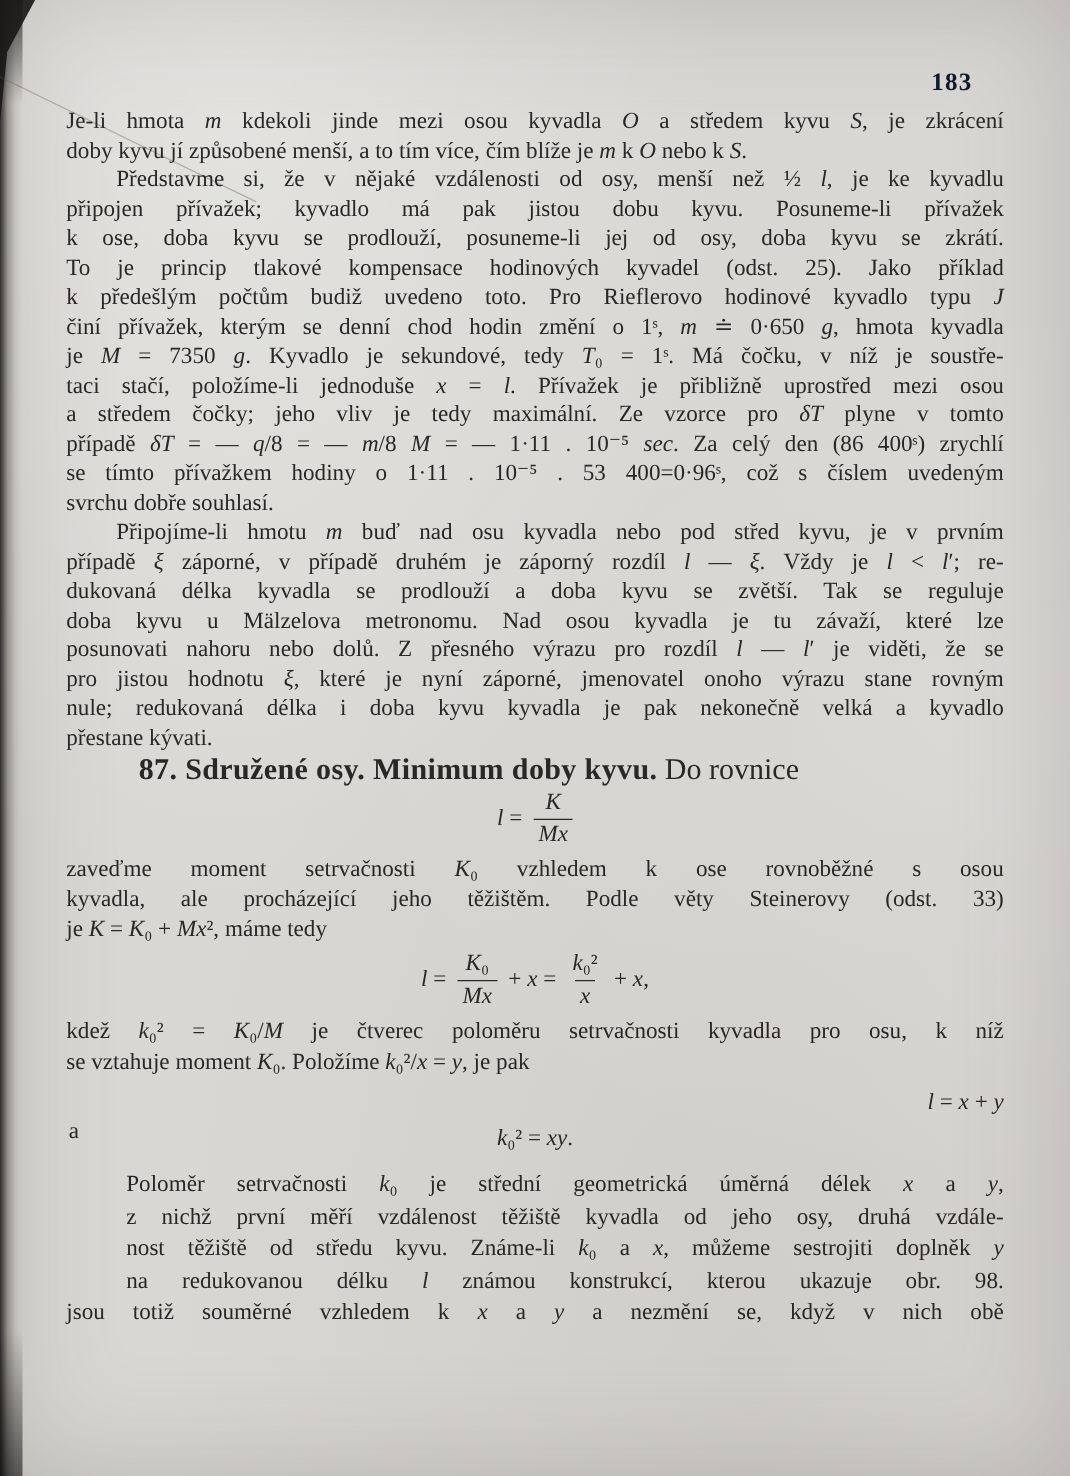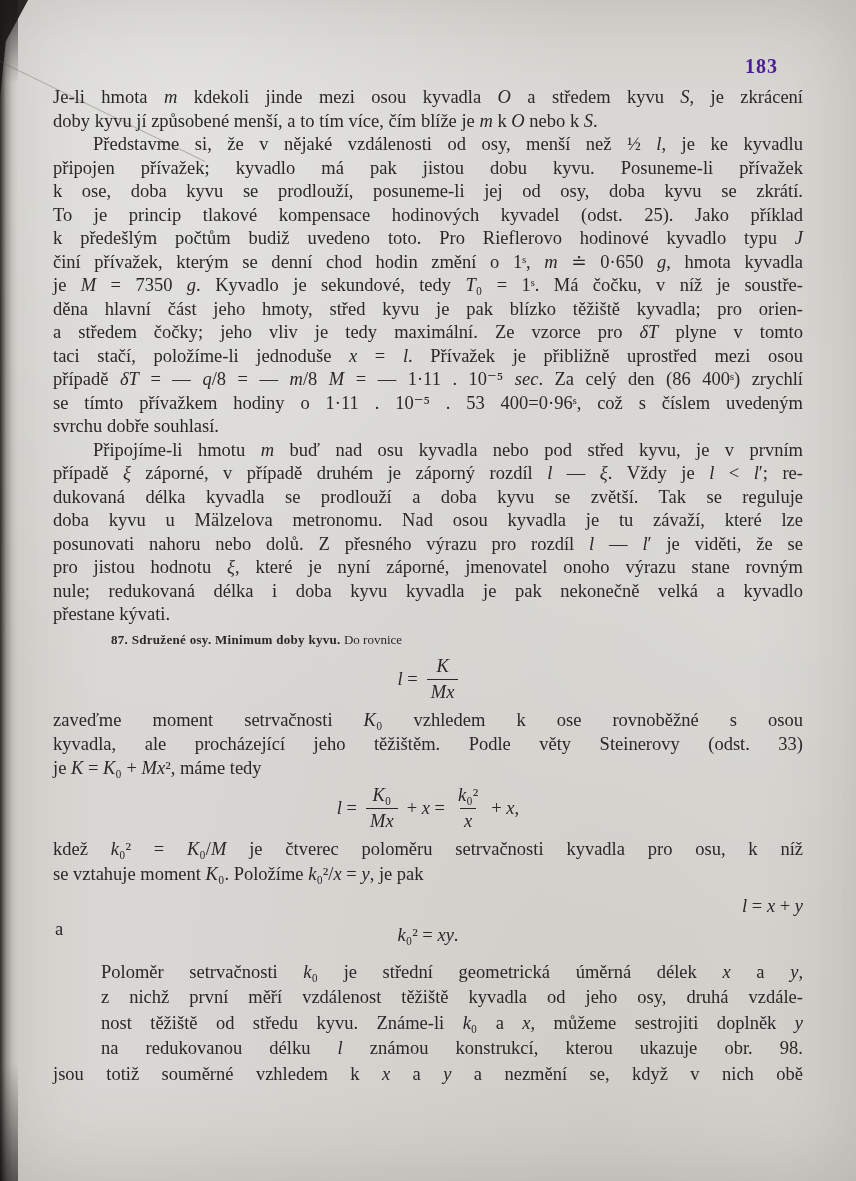--- a/index.html
+++ b/index.html
@@ -29,30 +29,30 @@
     clip-path:polygon(0 0, 78% 0, 16% 40%, 0 94%);
     opacity:.92;
   }
   .crease{
     position:absolute; left:-6px; top:58px; width:235px; height:1px; pointer-events:none;
     background:rgba(95,90,80,.38);
     transform:rotate(26deg); transform-origin:left top;
   }
   .pagenum{
     position:absolute; top:55px; right:78px;
-    font-size:20px; letter-spacing:1px; color:#4c1d95; font-weight:bold;
+    font-size:20px; letter-spacing:1px; color:#0f172a; font-weight:bold;
   }
   .col{ position:absolute; left:53px; width:750px; top:86px; font-size:18.5px; }
   .line{ line-height:23.5px; text-align:justify; text-align-last:justify; }
   .end{ text-align-last:left; }
   .ind{ text-indent:40px; }
   .lh24{ line-height:24px; }
   .lh25{ line-height:25px; }
   .lh255{ line-height:25.5px; }
-  .heading{ line-height:26px; text-indent:58px; font-size:13px; }
+  .heading{ line-height:26px; text-indent:58px; font-size:24px; }
   .heading .hb{ font-weight:bold; letter-spacing:.3px; }
   .eq{ text-align:center; line-height:normal; }
   .eq .row{ display:inline-flex; align-items:center; gap:9px; font-size:18.5px; }
   .frac{ display:inline-flex; flex-direction:column; align-items:center; }
   .frac .num{ display:block; padding:0 4px 2px; }
   .frac .den{ display:block; border-top:1.4px solid #2a2826; padding:2px 4px 0; }
   .mt3{ margin-top:3px; } .mt5{ margin-top:5px; } .mt10{ margin-top:10px;margin-left:48px; }
   .eq34{ position:relative; text-align:center; margin-top:5px; }
   .eq34 .l1{ line-height:28px;text-align:right; }
   .eq34 .l2{ line-height:30px; }
@@ -77,23 +77,22 @@
     </div>
 
     <div>
       <div class="line ind">Představme si, že v nějaké vzdálenosti od osy, menší než ½ <i>l</i>, je ke kyvadlu</div>
       <div class="line">připojen přívažek; kyvadlo má pak jistou dobu kyvu. Posuneme-li přívažek</div>
       <div class="line">k ose, doba kyvu se prodlouží, posuneme-li jej od osy, doba kyvu se zkrátí.</div>
       <div class="line">To je princip tlakové kompensace hodinových kyvadel (odst. 25). Jako příklad</div>
       <div class="line">k předešlým počtům budiž uvedeno toto. Pro Rieflerovo hodinové kyvadlo typu <i>J</i></div>
       <div class="line">činí přívažek, kterým se denní chod hodin změní o 1ˢ, <i>m</i> ≐ 0·650 <i>g</i>, hmota kyvadla</div>
       <div class="line">je <i>M</i> = 7350 <i>g</i>. Kyvadlo je sekundové, tedy <i>T</i>₀ = 1ˢ. Má čočku, v níž je soustře-</div>
-      <div class="line">děna hlavní část jeho hmoty, střed kyvu je pak blízko těžiště kyvadla; pro orien-</div>
+      <div class="line">taci stačí, položíme-li jednoduše <i>x</i> = <i>l</i>. Přívažek je přibližně uprostřed mezi osou</div>
       <div class="line">a středem čočky; jeho vliv je tedy maximální. Ze vzorce pro <i>δT</i> plyne v tomto</div>
-      <div class="line">taci stačí, položíme-li jednoduše <i>x</i> = <i>l</i>. Přívažek je přibližně uprostřed mezi osou</div>
       <div class="line">případě <i>δT</i> = — <i>q</i>/8 = — <i>m</i>/8 <i>M</i> = — 1·11 . 10⁻⁵ <i>sec</i>. Za celý den (86 400ˢ) zrychlí</div>
       <div class="line">se tímto přívažkem hodiny o 1·11 . 10⁻⁵ . 53 400=0·96ˢ, což s číslem uvedeným</div>
       <div class="line end">svrchu dobře souhlasí.</div>
     </div>
 
     <div>
       <div class="line ind">Připojíme-li hmotu <i>m</i> buď nad osu kyvadla nebo pod střed kyvu, je v prvním</div>
       <div class="line">případě <i>ξ</i> záporné, v případě druhém je záporný rozdíl <i>l</i> — <i>ξ</i>. Vždy je <i>l</i> &lt; <i>l</i>′; re-</div>
       <div class="line">dukovaná délka kyvadla se prodlouží a doba kyvu se zvětší. Tak se reguluje</div>
       <div class="line">doba kyvu u Mälzelova metronomu. Nad osou kyvadla je tu závaží, které lze</div>

